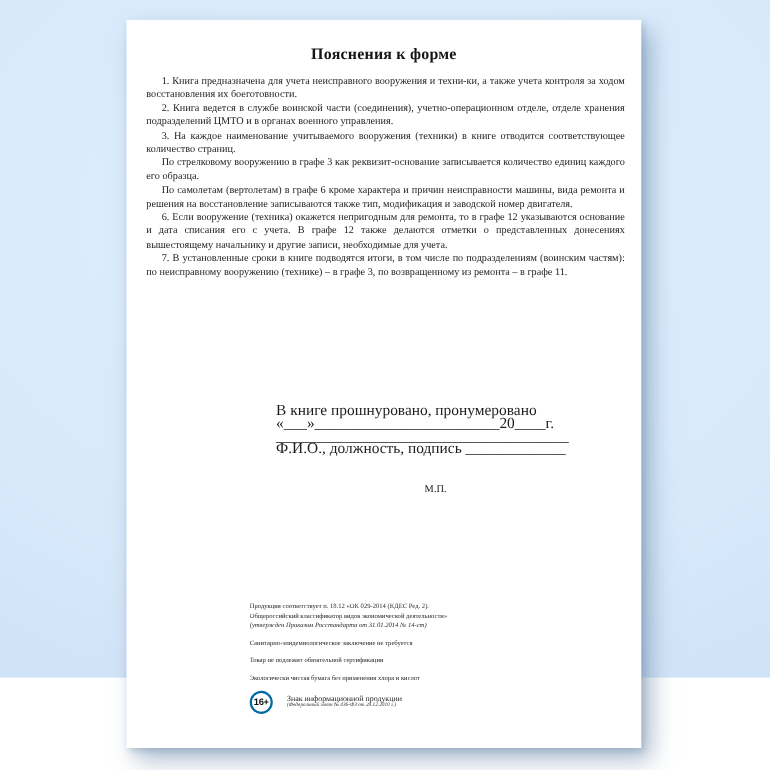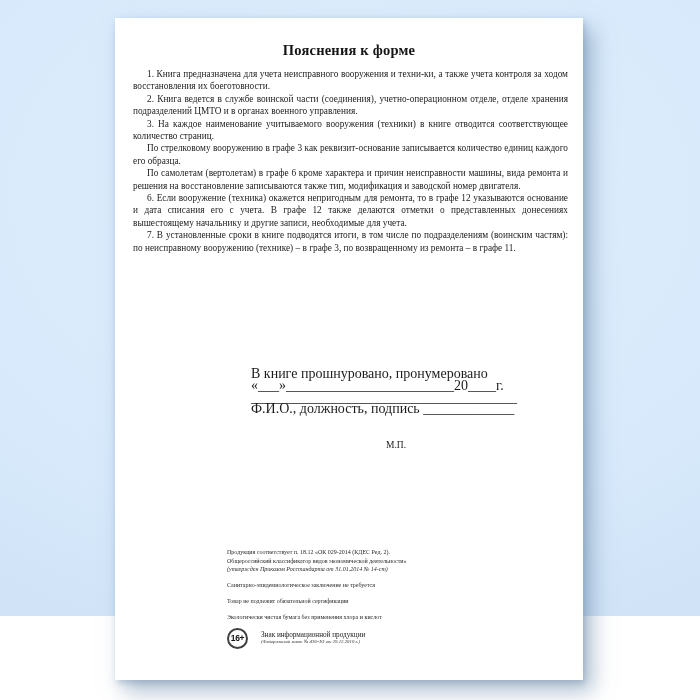--- a/index.html
+++ b/index.html
@@ -84,21 +84,21 @@
   .italic { font-style: italic; }
   .badge-row {
     margin-top: 6px;
     display: flex;
     align-items: center;
   }
   .age-badge {
     flex: 0 0 auto;
     width: 17px;
     height: 17px;
-    border: 2px solid #404040;
+    border: 2px solid #0369a1;
     border-radius: 50%;
     display: flex;
     align-items: center;
     justify-content: center;
     font-size: 8.5px;
     font-weight: bold;
     color: #111;
     font-family: "Liberation Sans", sans-serif;
     letter-spacing: -0.3px;
   }

